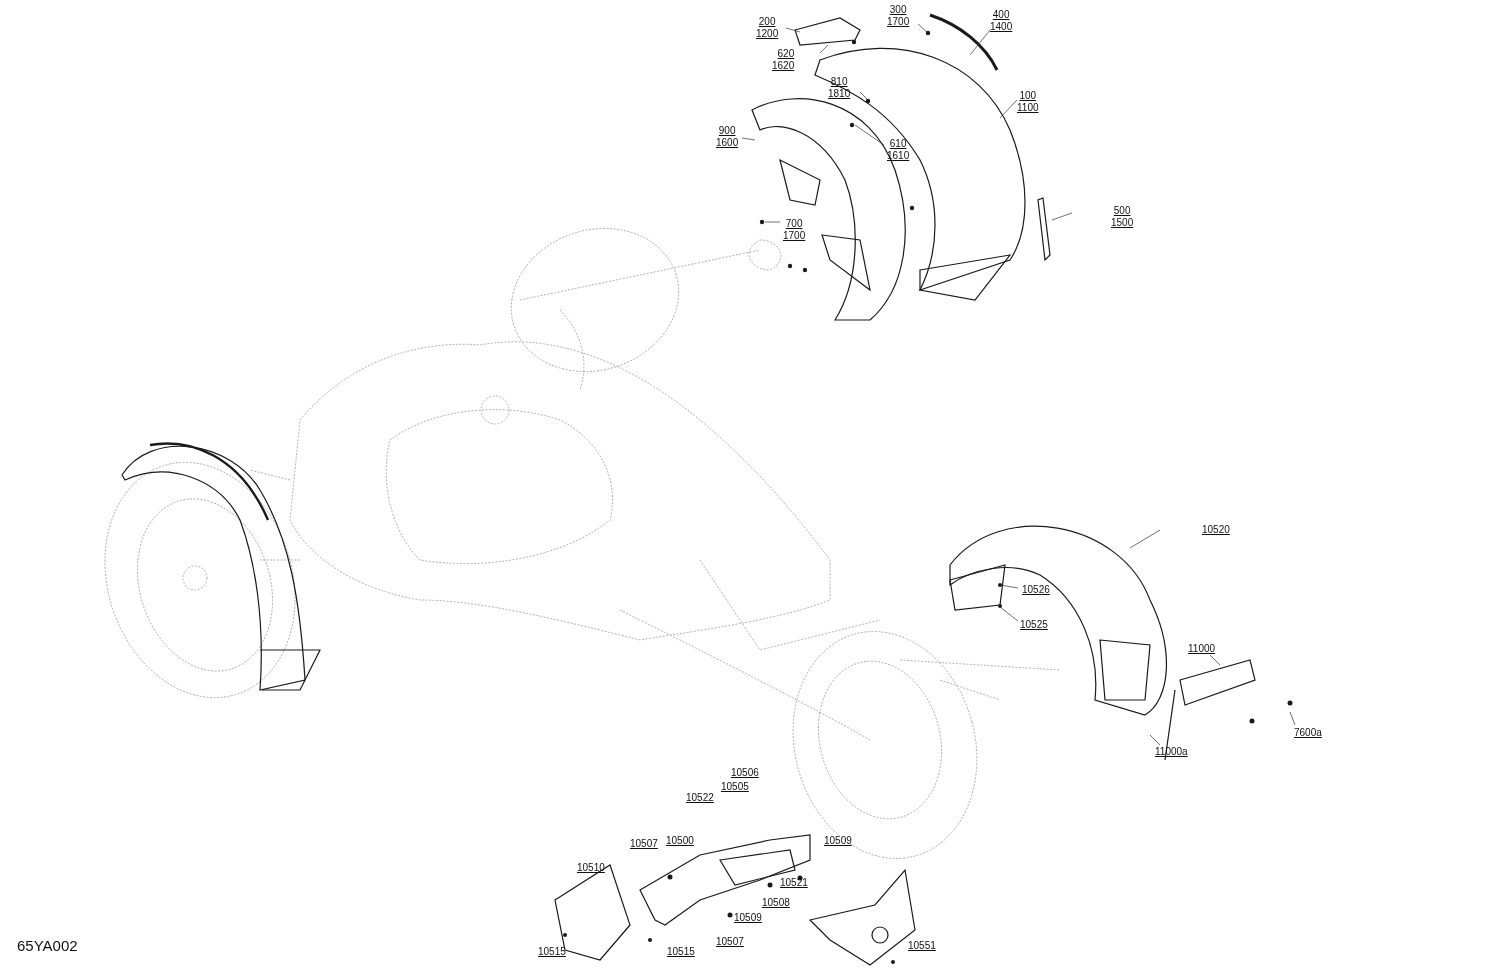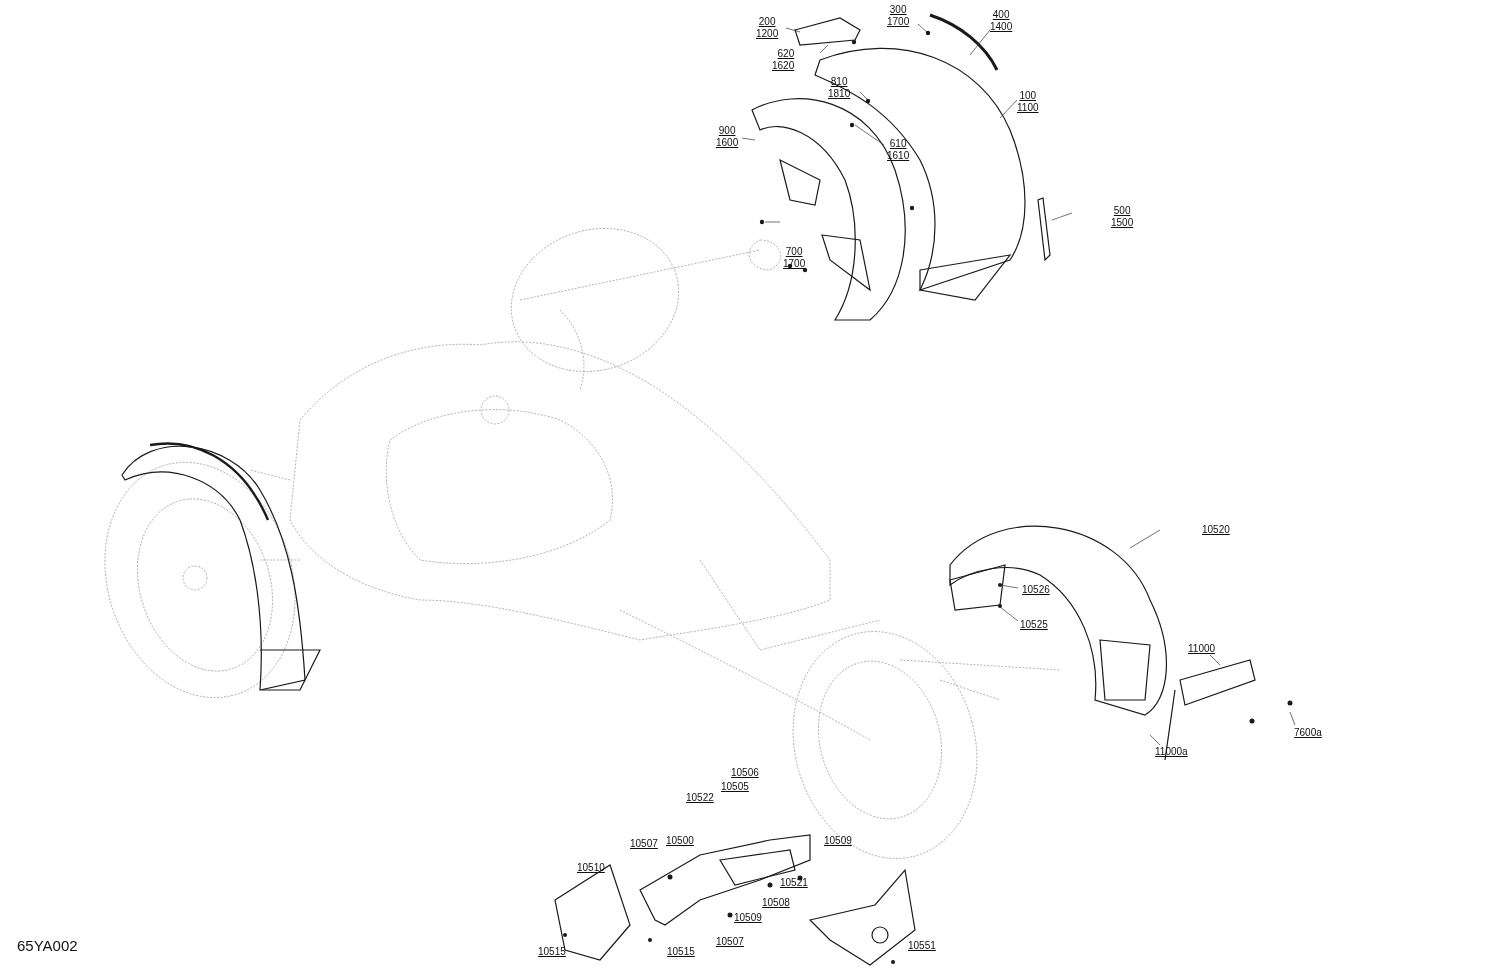--- a/index.html
+++ b/index.html
@@ -142,21 +142,21 @@
       <span>1100</span>
     </div>
   <div class="lbl" style="left:716px; top:125px;">
       <span>900</span>
       <span>1600</span>
     </div>
   <div class="lbl" style="left:887px; top:138px;">
       <span>610</span>
       <span>1610</span>
     </div>
-  <div class="lbl" style="left:783px; top:218px;margin-top:28px;">
+  <div class="lbl" style="left:783px; top:218px;">
       <span>700</span>
       <span>1700</span>
     </div>
   <div class="lbl" style="left:1069px; top:205px;margin-left:42px;">
       <span>500</span>
       <span>1500</span>
     </div>
 
   <div class="lbl" style="left:1160px; top:524px;margin-left:42px;">
       <span>10520</span>

